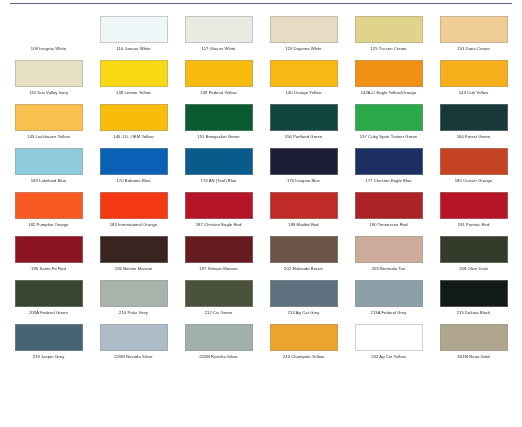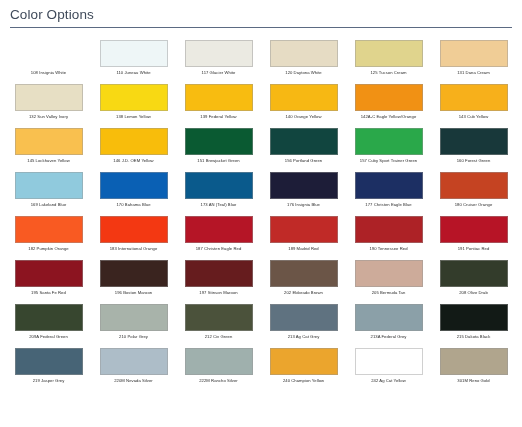--- a/index.html
+++ b/index.html
@@ -71,23 +71,20 @@
     white-space: nowrap;
     letter-spacing: 0.05px;
     transform: scale(1);
   }
 </style>
 </head>
 <body>
 
 <div class="page">
 
-  <div class="header">
-    <div class="header-title">Color Options</div>
-  </div>
   <div class="header-rule"></div>
 
   <div class="grid" id="swatch-grid">
       <div class="cell">
         <div class="swatch" style="background-color: rgb(255, 255, 255);"></div>
         <div class="caption">108 Insignia White</div>
       </div>
       <div class="cell">
         <div class="swatch bordered" style="background-color: rgb(238, 246, 247);"></div>
         <div class="caption">110 Juneau White</div>

